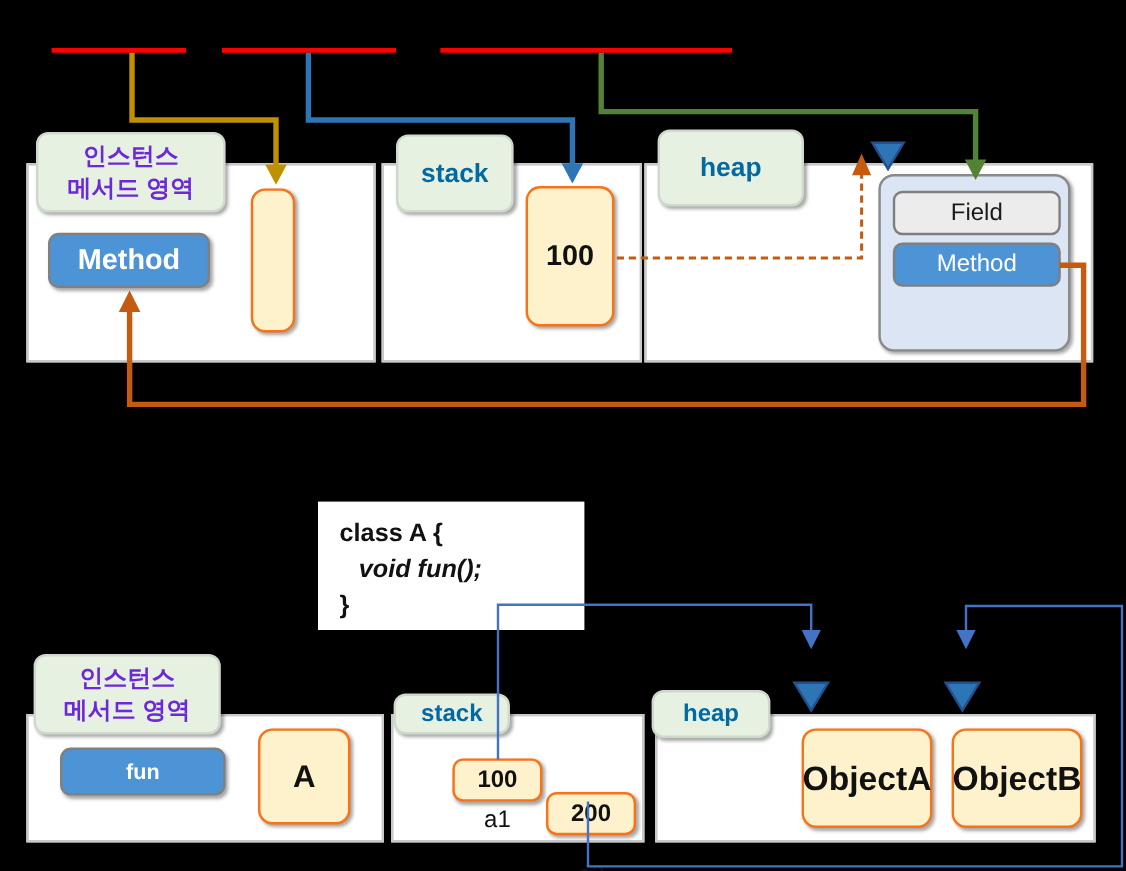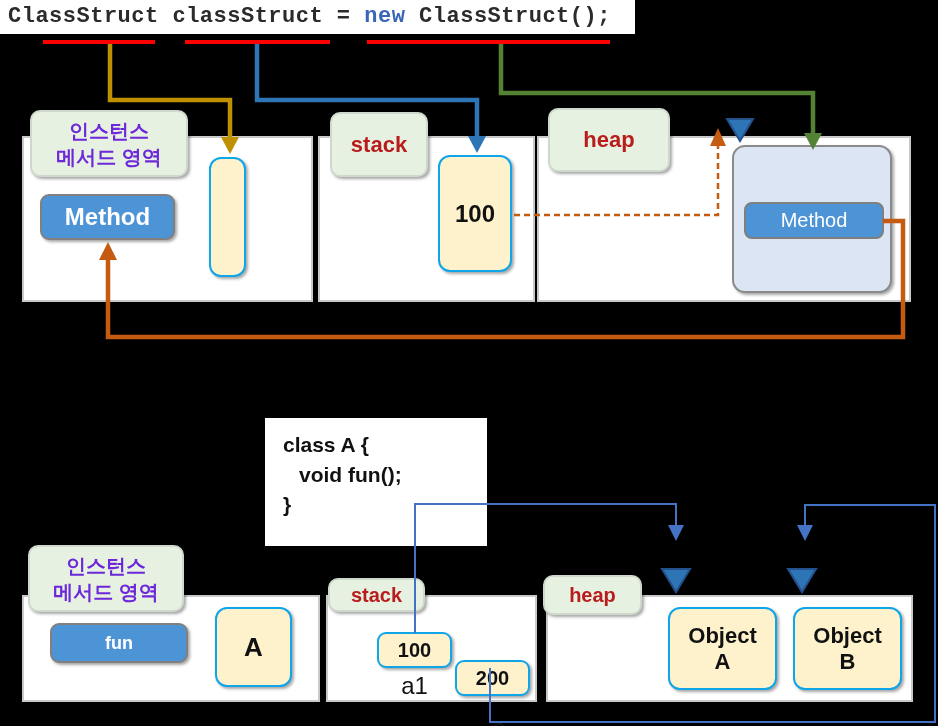--- a/index.html
+++ b/index.html
@@ -5,58 +5,57 @@
   html,body{margin:0;padding:0;background:#000;}
   #stage{position:relative;width:938px;height:726px;background:#000;overflow:hidden;
          font-family:"Liberation Sans",sans-serif;}
   .abs{position:absolute;box-sizing:border-box;}
   
   .codebox{background:#fff;color:#2b2b2b;}
   #top-code{left:0;top:0;width:635px;height:34px;line-height:34px;
             font-family:"Liberation Mono","DejaVu Sans Mono",monospace;
             font-size:22px;font-weight:bold;letter-spacing:0.5px;padding-left:8px;white-space:pre;}
   #top-code .kw{color:#3a66b8;}
-  #bottom-code{left:265px;top:418px;width:222px;height:128px;padding:12px 0 0 18px;
+  #bottom-code{left:265px;top:418px;width:222px;height:107px;padding:12px 0 0 18px;
                font-size:21px;font-weight:bold;color:#111;line-height:30px;}
-  #bottom-code .ln2{padding-left:16px;}
+  #bottom-code .ln2{padding-left:16px;font-style:italic;}
   
   .panel{background:#fff;border:2px solid #c9c9c9;z-index:1;}
   
   .glabel{background:#e7f1e1;border:2px solid #cfd8cc;border-radius:10px;
           color:#6d28d9;font-weight:bold;text-align:center;z-index:3;
           display:flex;flex-direction:column;justify-content:center;
           box-shadow:2px 2px 3px rgba(0,0,0,0.35);}
-  .gray-text{color:#b91c1c;}
+  .gray-text{color:#0369a1;}
   
-  .tan{background:#fdf2cc;border:2px solid #0ea5e9;border-radius:12px;z-index:2;
+  .tan{background:#fdf2cc;border:2px solid #f97316;border-radius:12px;z-index:2;
        display:flex;align-items:center;justify-content:center;
        font-weight:bold;color:#111;box-shadow:2px 2px 3px rgba(0,0,0,0.35);}
   
   .bluebox{background:#4d94d6;border:2px solid #808080;border-radius:9px;z-index:2;
            display:flex;align-items:center;justify-content:center;
            color:#fff;font-weight:bold;box-shadow:2px 2px 3px rgba(0,0,0,0.35);}
   
   #class-object{left:732px;top:145px;width:160px;height:148px;background:#dbe5f3;
                 border:2px solid #8a8a8a;border-radius:13px;z-index:2;
                 box-shadow:2px 2px 3px rgba(0,0,0,0.35);}
   .member{left:10px;width:140px;height:37px;border:2px solid #7f7f7f;border-radius:8px;
           display:flex;align-items:center;justify-content:center;font-size:20px;}
   .member.gray{background:#ececec;color:#1a1a1a;}
   .member.blue{background:#4d94d6;color:#fff;}
   
   #overlay{position:absolute;left:0;top:0;width:938px;height:726px;z-index:4;pointer-events:none;}
-  .varlabel{color:#111;font-size:24px;text-align:center;z-index:2;}
-  .objbox{line-height:26px;font-size:22px;text-align:center;flex-direction:column;}
+  .varlabel{color:#111;font-size:20px;text-align:center;z-index:2;}
+  .objbox{line-height:26px;font-size:28px;text-align:center;flex-direction:row;}
 </style>
 </head>
 <body>
 
 <div id="stage">
 
-  <div class="abs codebox" id="top-code"><span>ClassStruct classStruct = </span><span class="kw">new</span><span> ClassStruct();</span></div>
 
   <div class="abs panel" style="left:22px;top:136px;width:291px;height:166px;"></div>
   <div class="abs panel" style="left:318px;top:136px;width:217px;height:166px;"></div>
   <div class="abs panel" style="left:537px;top:136px;width:374px;height:166px;"></div>
 
   <div class="abs glabel" style="left:30px;top:110px;width:158px;height:67px;font-size:20px;line-height:26px;">
     <span>인스턴스</span>
     <span>메서드 영역</span>
   </div>
   <div class="abs glabel gray-text" style="left:330px;top:112px;width:98px;height:65px;font-size:22px;">
@@ -68,20 +67,23 @@
 
   <div class="abs bluebox" style="left:40px;top:194px;width:135px;height:46px;font-size:24px;">
     <span>Method</span>
   </div>
   <div class="abs tan" style="left:209px;top:157px;width:37px;height:120px;"></div>
   <div class="abs tan" style="left:438px;top:155px;width:74px;height:117px;font-size:24px;">
     <span>100</span>
   </div>
 
   <div class="abs" id="class-object">
+    <div class="abs member gray" style="top:12px;">
+      <span>Field</span>
+    </div>
     <div class="abs member blue" style="top:55px;">
       <span>Method</span>
     </div>
   </div>
 
   <div class="abs codebox" id="bottom-code">
     <div>class A {</div>
     <div class="ln2">void fun();</div>
     <div>}</div>
   </div>

